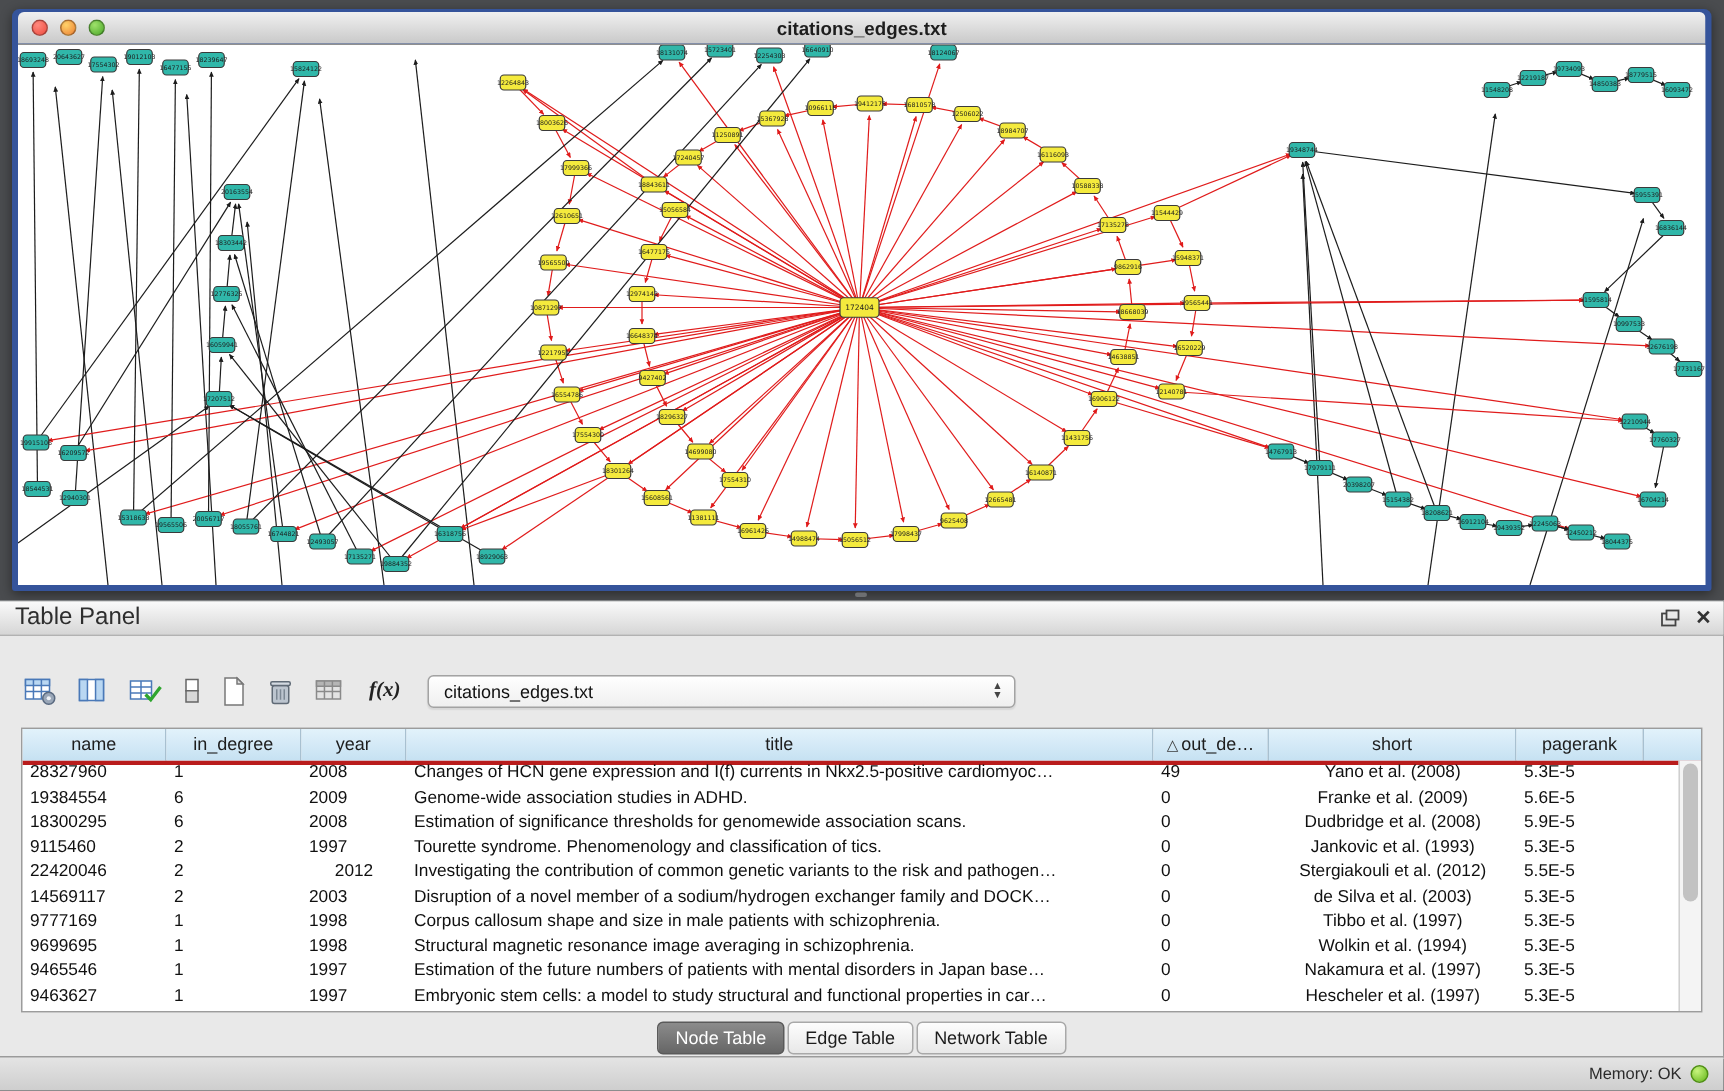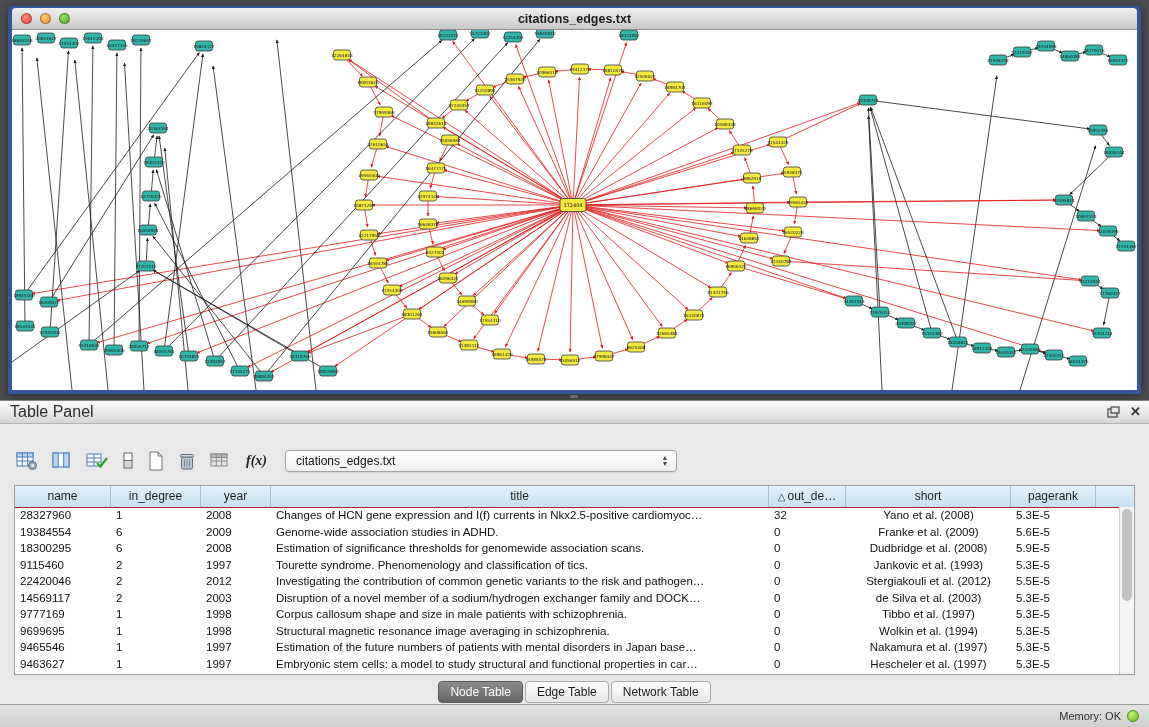--- a/index.html
+++ b/index.html
@@ -58,21 +58,21 @@
     box-shadow:0 1px 1px rgba(0,0,0,.08);
   }
   .tp-select .val{flex:1;font-size:12px;color:#111;padding-left:10px;}
   .tp-select .arrows{width:18px;display:flex;flex-direction:column;align-items:center;line-height:5px;padding-right:2px;}
   .tp-select .arrows span{font-size:7px;color:#444;height:6px;}
   
   .tbl{
     position:absolute;left:14px;top:84px;width:1121px;height:190px;
     background:#ffffff;border:1px solid #9c9c9c;box-sizing:border-box;overflow:hidden;
   }
-  .tbl-head{display:flex;height:21px;border-bottom:1px solid #b91c1c;}
+  .tbl-head{display:flex;height:21px;border-bottom:3px solid #b91c1c;}
   .th{
     box-sizing:border-box;border-right:1px solid #a8c0d0;
     background:linear-gradient(#e2f2fb,#c6e1f2);
     font-size:12px;line-height:20px;color:#1d1d1d;text-align:center;
     white-space:nowrap;overflow:hidden;flex-shrink:0;cursor:pointer;
   }
   .th .sort{font-size:10px;color:#3a3a3a;margin-right:2px;}
   .tbl-body{position:absolute;left:0;top:21px;right:15px;bottom:0;overflow:hidden;}
   .tr{display:flex;height:16.5px;cursor:default;}
   .td{
@@ -831,21 +831,21 @@
         <div class="th" style="width: 165px;">short</div>
         <div class="th" style="width: 85px;">pagerank</div>
         <div class="th" style="flex: 1 1 0%; border-right: none;"></div>
       </div>
     <div class="tbl-body" id="tbl-body">
         <div class="tr">
           <div class="td" style="width: 96px;">28327960</div>
           <div class="td" style="width: 90px;">1</div>
           <div class="td" style="width: 70px;">2008</div>
           <div class="td" style="width: 498px;">Changes of HCN gene expression and I(f) currents in Nkx2.5-positive cardiomyoc…</div>
-          <div class="td" style="width: 77px;">32</div>
+          <div class="td" style="width: 77px;">49</div>
           <div class="td center" style="width: 165px;">Yano et al. (2008)</div>
           <div class="td" style="width: 85px;">5.3E-5</div>
         </div>
         <div class="tr">
           <div class="td" style="width: 96px;">19384554</div>
           <div class="td" style="width: 90px;">6</div>
           <div class="td" style="width: 70px;">2009</div>
           <div class="td" style="width: 498px;">Genome-wide association studies in ADHD.</div>
           <div class="td" style="width: 77px;">0</div>
           <div class="td center" style="width: 165px;">Franke et al. (2009)</div>
@@ -865,21 +865,21 @@
           <div class="td" style="width: 90px;">2</div>
           <div class="td" style="width: 70px;">1997</div>
           <div class="td" style="width: 498px;">Tourette syndrome. Phenomenology and classification of tics.</div>
           <div class="td" style="width: 77px;">0</div>
           <div class="td center" style="width: 165px;">Jankovic et al. (1993)</div>
           <div class="td" style="width: 85px;">5.3E-5</div>
         </div>
         <div class="tr">
           <div class="td" style="width: 96px;">22420046</div>
           <div class="td" style="width: 90px;">2</div>
-          <div class="td" style="width: 70px;">2012</div>
+          <div class="td" style="width: 70px; text-align: center;">2012</div>
           <div class="td" style="width: 498px;">Investigating the contribution of common genetic variants to the risk and pathogen…</div>
           <div class="td" style="width: 77px;">0</div>
           <div class="td center" style="width: 165px;">Stergiakouli et al. (2012)</div>
           <div class="td" style="width: 85px;">5.5E-5</div>
         </div>
         <div class="tr">
           <div class="td" style="width: 96px;">14569117</div>
           <div class="td" style="width: 90px;">2</div>
           <div class="td" style="width: 70px;">2003</div>
           <div class="td" style="width: 498px;">Disruption of a novel member of a sodium/hydrogen exchanger family and DOCK…</div>

